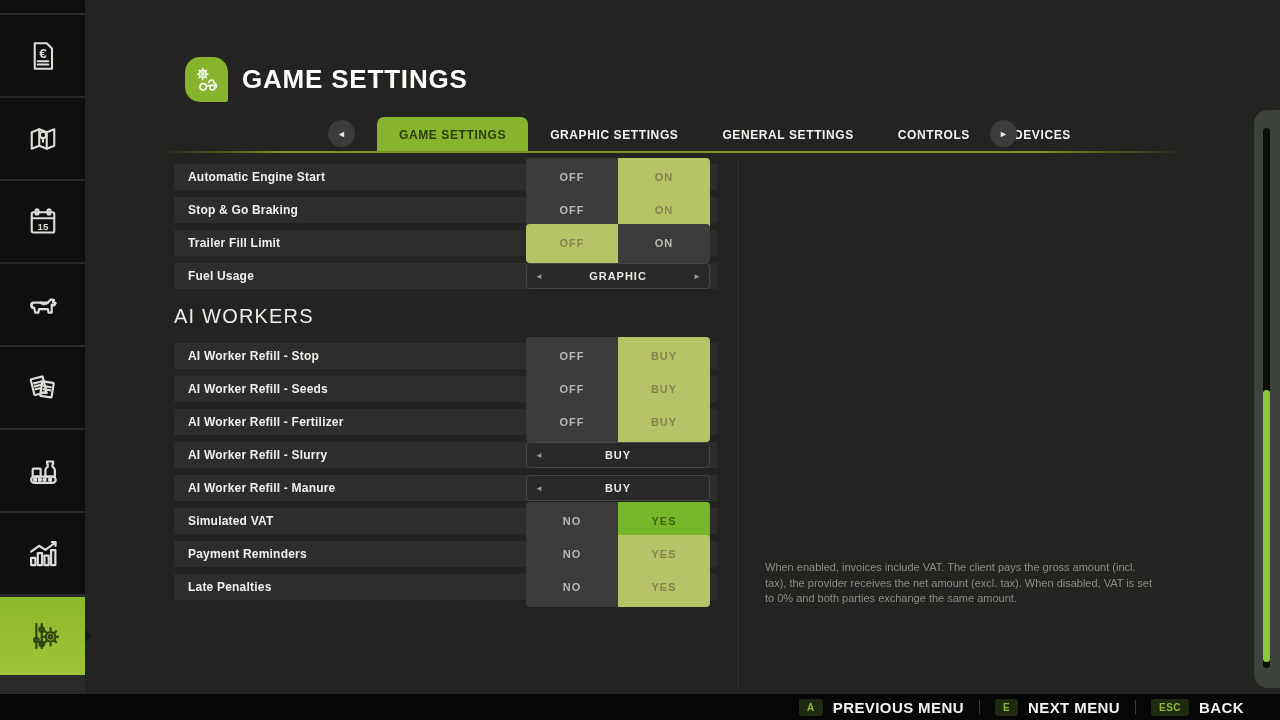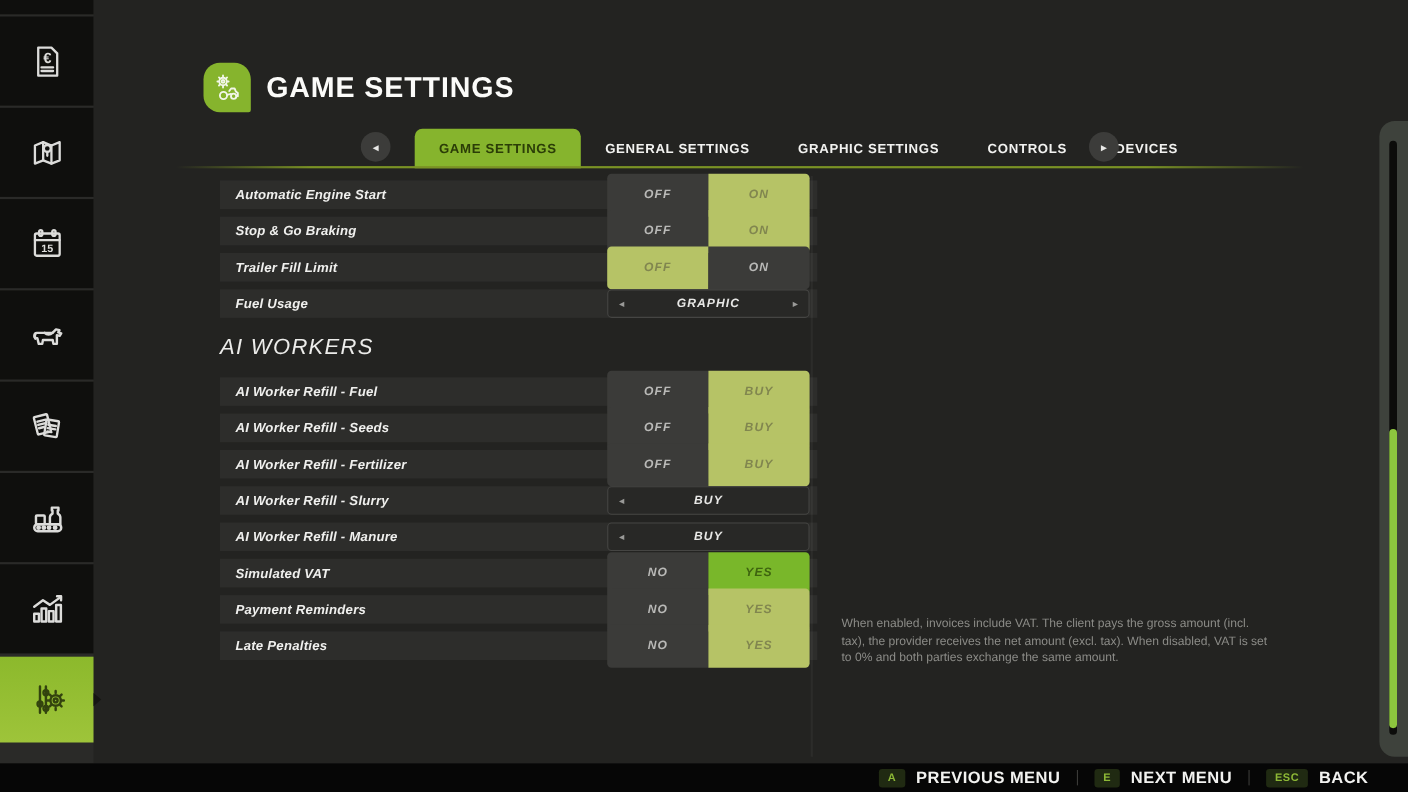--- a/index.html
+++ b/index.html
@@ -51,21 +51,21 @@
     padding:0 22px; font-size:12px; font-weight:bold; letter-spacing:0.6px;
     color:#f2f2f0; cursor:pointer; white-space:nowrap;
   }
   .tab.active { background:#86b42d; color:#2b3d07; border-radius:7px 7px 0 0; }
   .tab-underline {
     position:absolute; left:160px; top:151px; width:1025px; height:2px;
     background:linear-gradient(90deg, rgba(122,146,36,0) 0%, #7a9224 12%, #7a9224 86%, rgba(122,146,36,0) 100%);
   }
 
   
-  .settings-list { position:absolute; left:200px; top:164px; width:543px;font-style:italic; }
+  .settings-list { position:absolute; left:174px; top:164px; width:543px; }
   .section-heading {
     margin:16px 0 15px 0; font-size:20px; color:#ececea; letter-spacing:1.2px; font-weight:400;
   }
   .row {
     height:26px; margin-bottom:7px; background:#2d2d2b;
     display:flex; align-items:center; justify-content:space-between;
     padding-left:14px; padding-right:7px;
   }
   .row-label { font-size:12px; font-weight:bold; color:#f0f0ee; letter-spacing:0.2px; }
   .ctl { display:flex; height:39px; width:184px; }
@@ -221,22 +221,22 @@
     <path d="M11.6 16.4l2.5-.6M13 13.9l1.2-1.6h2.2l.8 1.9 1.3 1v2.1"></path>
   </svg>
 </div>
 <div class="page-title">GAME SETTINGS</div>
 
 <div class="tab-arrow" style="left:328px;">
   <span>◄</span>
 </div>
 <div class="tab-strip">
     <div class="tab active">GAME SETTINGS</div>
+    <div class="tab">GRAPHIC SETTINGS</div>
     <div class="tab">GENERAL SETTINGS</div>
-    <div class="tab">GRAPHIC SETTINGS</div>
     <div class="tab">CONTROLS</div>
     <div class="tab">DEVICES</div>
   </div>
 <div class="tab-arrow" style="left:990px;">
   <span>►</span>
 </div>
 <div class="tab-underline"></div>
 
 <div class="settings-list">
     <div class="row">
@@ -263,21 +263,21 @@
     <div class="row">
     <span class="row-label">Fuel Usage</span>
   <span class="selector">
         <span class="sel-arrow left">◄</span>
         <span class="sel-value">GRAPHIC</span>
         <span class="sel-arrow right">►</span>
       </span>
     </div>
     <div class="section-heading">AI WORKERS</div>
     <div class="row">
-    <span class="row-label">AI Worker Refill - Fuel</span>
+    <span class="row-label">AI Worker Refill - Stop</span>
   <span class="ctl">
         <span class="seg">OFF</span>
         <span class="seg on-muted">BUY</span>
       </span>
     </div>
     <div class="row">
     <span class="row-label">AI Worker Refill - Seeds</span>
   <span class="ctl">
         <span class="seg">OFF</span>
         <span class="seg on-muted">BUY</span>

